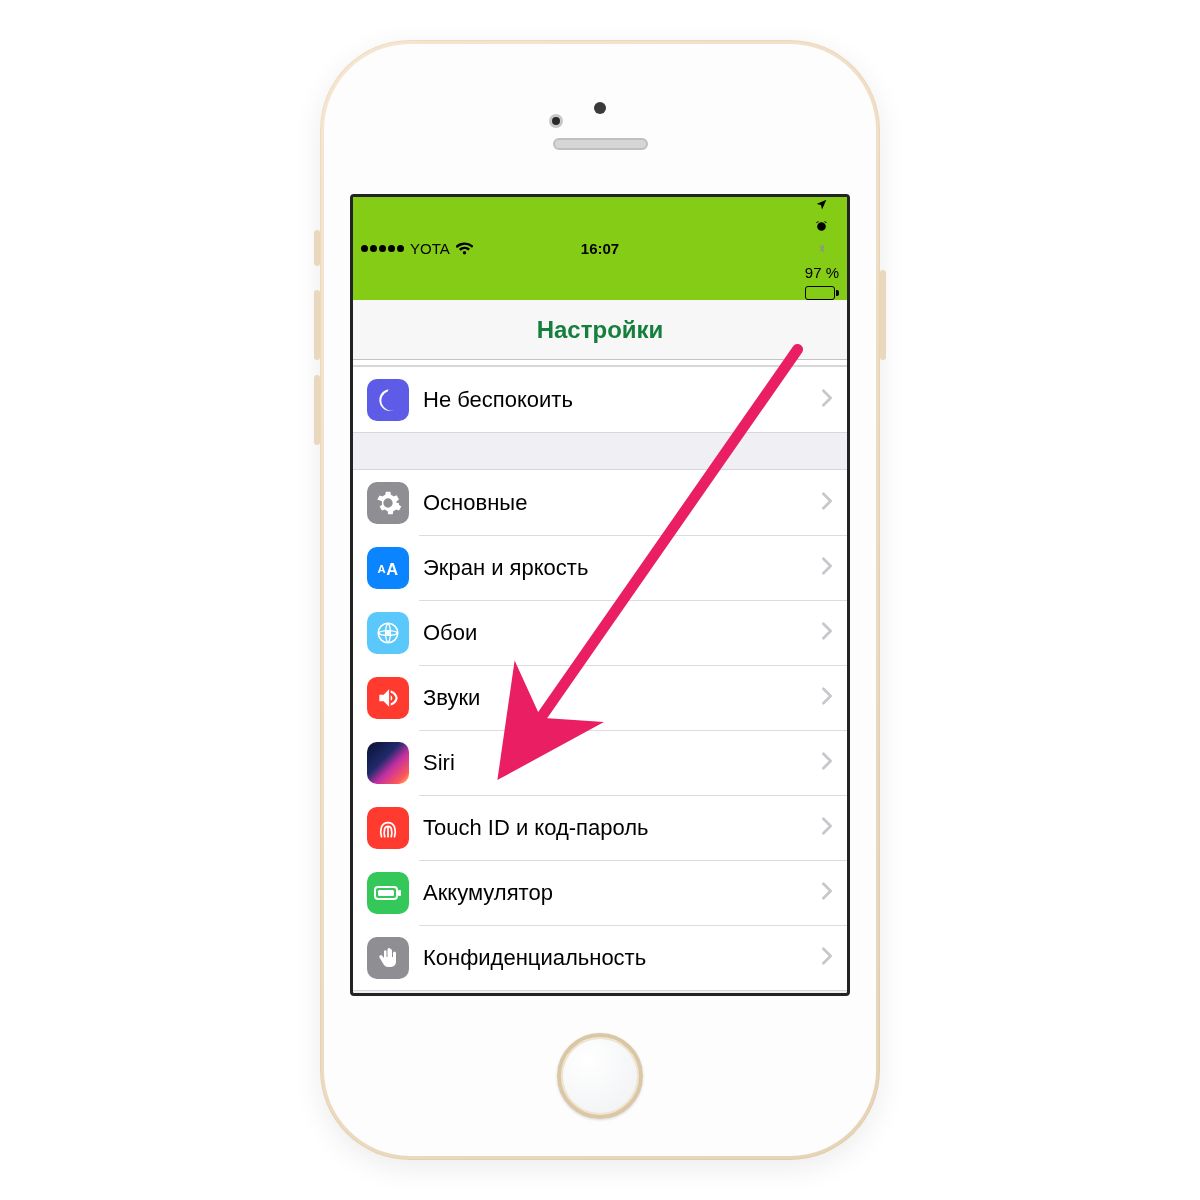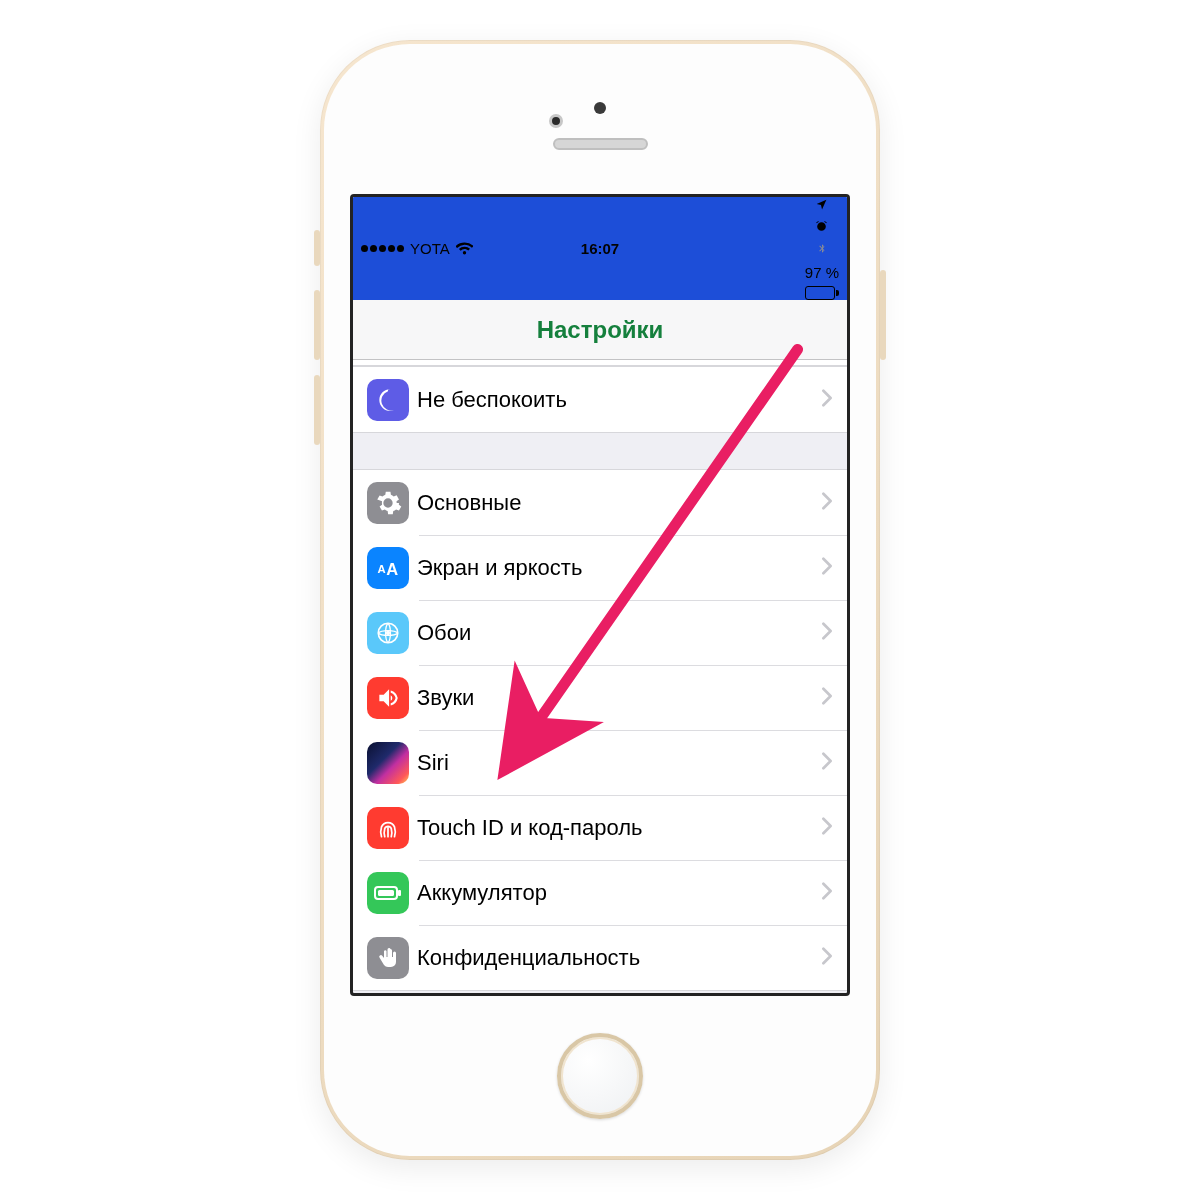--- a/index.html
+++ b/index.html
@@ -65,21 +65,21 @@
     border: 3px solid #232323;
     border-radius: 4px;
     overflow: hidden;
     position: relative;
     display:flex; flex-direction:column;
   }
 
   
   .status-bar {
     flex:0 0 28px;
-    background:#1d4ed8;
+    background:#84cc16;
     display:flex; align-items:center;
     padding: 0 8px;
     font-size: 15px;
     color:#030303;
     font-weight:500;
     position:relative;
     border-bottom:0;
   }
   .sb-left{display:flex;align-items:center;gap:6px;}
   .sb-center{position:absolute; left:0; right:0; text-align:center; font-weight:600;}
@@ -101,21 +101,21 @@
     border-bottom:1px solid #c3c3c5;
   }
 
   
   .list{flex:1 1 auto; overflow:hidden;}
   .group{background:#ffffff; border-top:1px solid #d7d7db; border-bottom:1px solid #d7d7db;}
   .gap{height:36px;}
   .row{
     display:flex; align-items:center;
     min-height:65px; padding:0 14px;
-    gap:8px;
+    gap:14px;
     position:relative;
     background:#fff;
   }
   .row + .row::before{
     content:""; position:absolute; left:66px; right:0; top:0; height:1px; background:#dcdce0;
   }
   .row .label{font-size:22px; color:#000; flex:1 1 auto; white-space:nowrap; overflow:hidden; text-overflow:ellipsis;}
   .chevron{color:#c7c7cc;}
 
   .icon{

